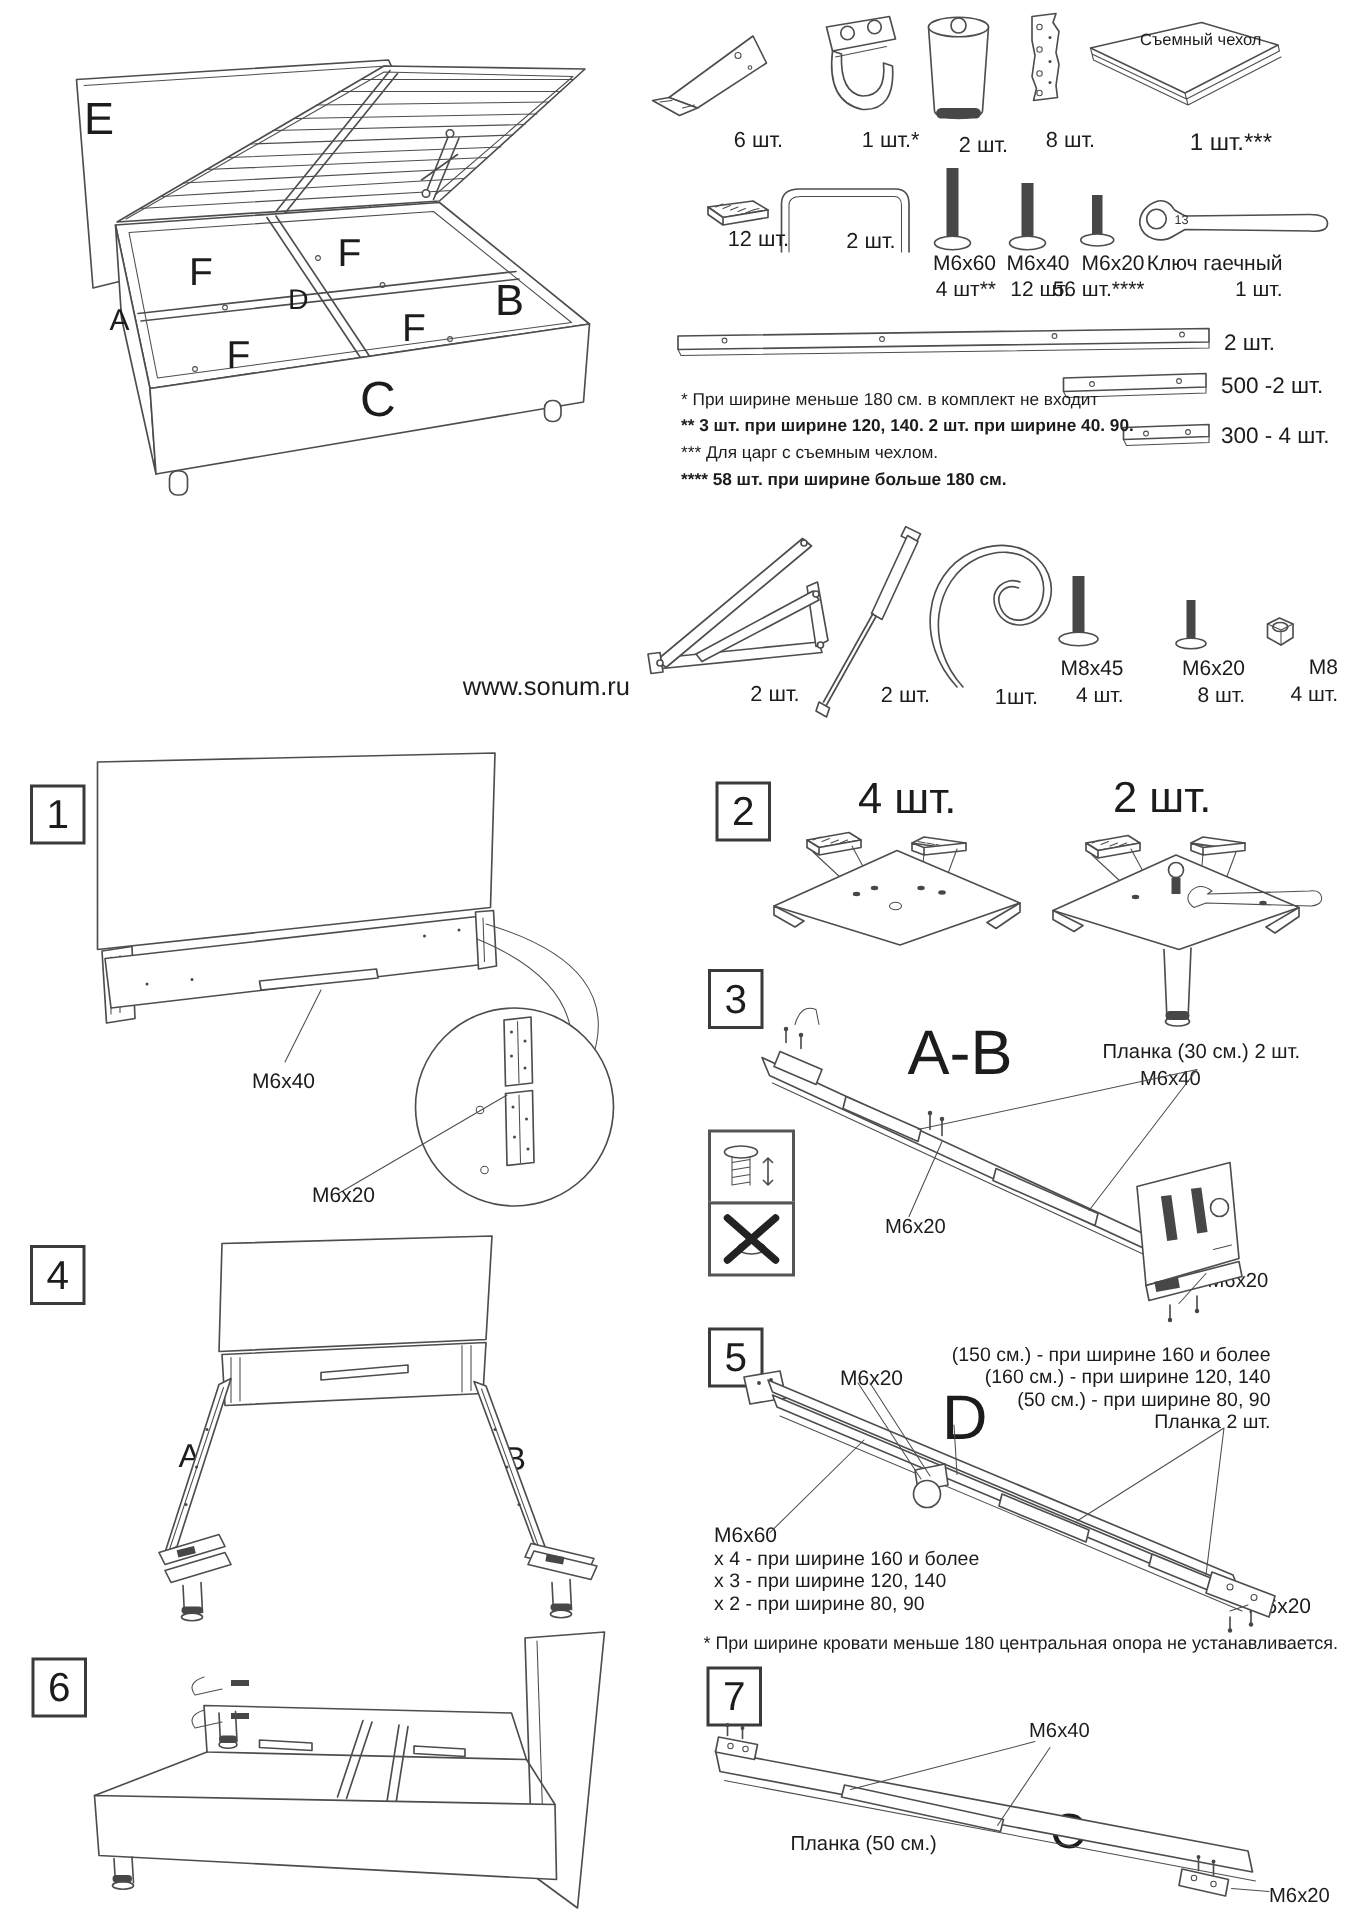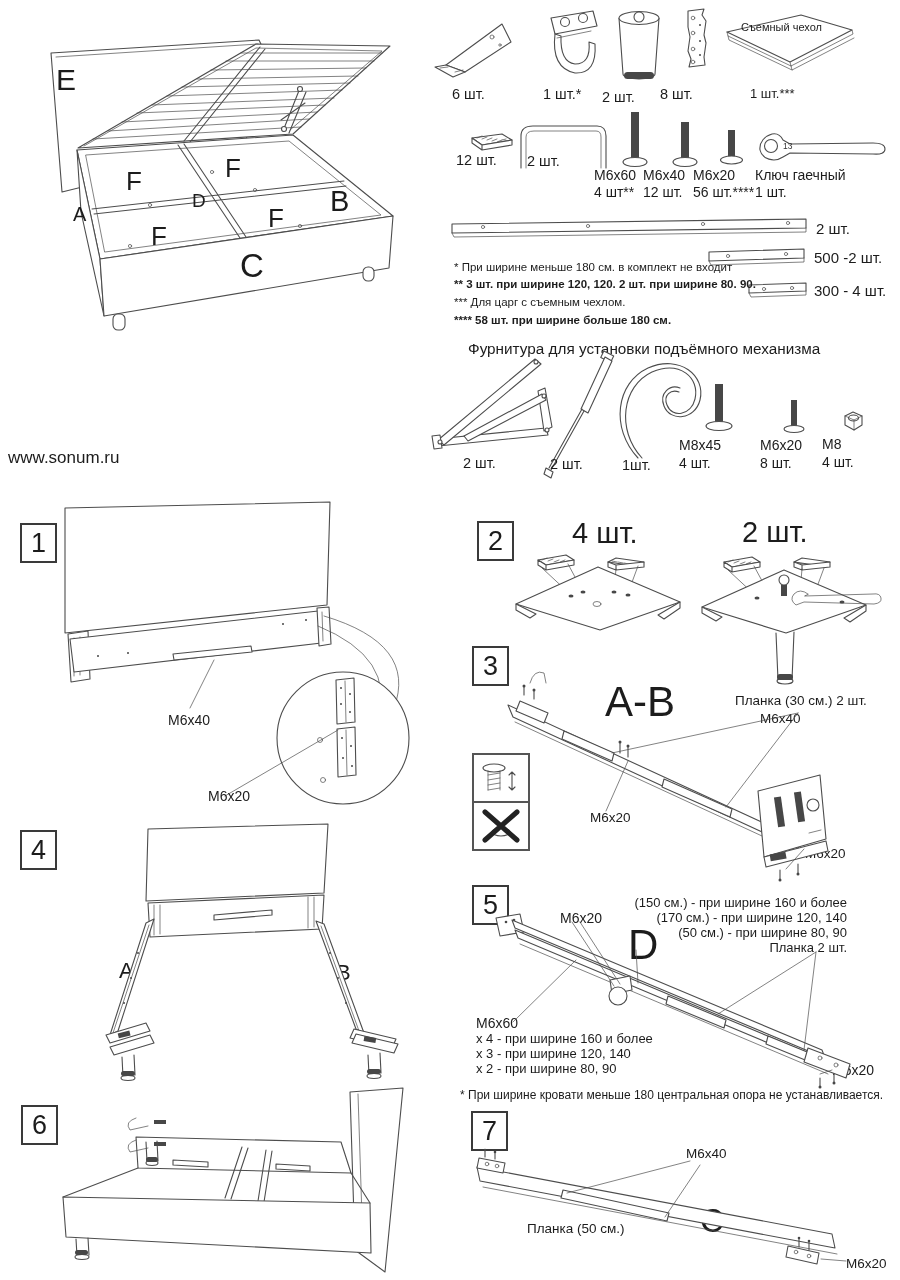--- a/index.html
+++ b/index.html
@@ -1,19 +1,19 @@
 <!DOCTYPE html>
 <html><head>
 <meta charset="utf-8">
 <style>
   html,body{margin:0;padding:0;background:#fff;}
   .page{position:relative;width:900px;height:1280px;background:#ffffff;
         font-family:"Liberation Sans", sans-serif;color:#1c1c1c;overflow:hidden;}
   .lbl{position:absolute;font-size:13.5px;white-space:nowrap;line-height:1.15;}
-  .ctr{text-align:left;}
+  .ctr{text-align:right;}
   .rt{text-align:right;}
   .bold{font-weight:bold;}
   .stepnum{position:absolute;width:33px;height:36px;border:2px solid #3a3a3a;background:#fff;
            display:flex;align-items:center;justify-content:center;font-size:27px;}
   svg.art{position:absolute;overflow:visible;}
   .w{fill:#ffffff;stroke:#4d4d4d;stroke-width:1.1;stroke-linejoin:round;}
   .ln{fill:none;stroke:#4d4d4d;stroke-width:1.1;stroke-linejoin:round;stroke-linecap:round;}
   .thin{stroke-width:0.7;}
   .dk{fill:#474747;stroke:none;}
   .warnbox{position:absolute;width:54px;height:46px;border:2.5px solid #555;background:#fff;
@@ -95,21 +95,21 @@
       <circle class="dk" cx="20" cy="50" r="1"></circle>
   </svg>
   <svg class="art" style="left:718px;top:8px" width="145" height="65" viewBox="0 0 145 65">
     <path class="w" d="M9,24 L83,7 L134,22 L72,54 Z"></path>
     <path class="ln thin" d="M72,54 L73,58 L135,26 L134,22 M73,58 L74,62 L136,30 M9,24 L10,28 L73,58 M10,28 L11,32 L74,62"></path>
   </svg>
   <div class="lbl ctr" style="left:452px;top:86px;width:70px;font-size:14.5px">6 шт.</div>
   <div class="lbl ctr" style="left:543px;top:86px;width:70px;font-size:14.5px">1 шт.*</div>
   <div class="lbl ctr" style="left:602px;top:89px;width:70px;font-size:14.5px">2 шт.</div>
   <div class="lbl ctr" style="left:660px;top:86px;width:70px;font-size:14.5px">8 шт.</div>
-  <div class="lbl ctr" style="left:750px;top:87px;width:70px;font-size:13px">1 шт.***</div>
+  <div class="lbl ctr" style="left:778px;top:87px;width:70px;font-size:16px">1 шт.***</div>
   <div class="lbl ctr" style="left:741px;top:21px;width:100px;font-size:11px">Съемный чехол</div>
 
   <svg class="art" style="left:466px;top:126px" width="50" height="28" viewBox="0 0 50 28">
     <path class="w" d="M6,12 L36,8 L46,14 L16,19 Z"></path>
     <path class="ln thin" d="M11,12 l5,-2 M16,13 l5,-2 M21,14 l5,-2 M26,15 l5,-2 M31,16 l5,-2 M36,14 l4,-1"></path>
     <path class="w" d="M6,12 L6,17 L16,24 L16,19 Z M16,19 L46,14 L46,19 L16,24 Z"></path>
   </svg>
   <svg class="art" style="left:513px;top:120px" width="100" height="52" viewBox="0 0 100 52">
     <path class="ln" d="M8,48 L8,16 Q8,6 20,6 L84,6 Q93,6 93,16 L93,48"></path>
     <path class="ln thin" d="M13,48 L13,17 Q13,11 21,11 L83,11 Q88,11 88,17 L88,48"></path>
@@ -160,27 +160,26 @@
     <path class="w" d="M3,6 L60,4 L60,12 L3,14 Z"></path>
     <path class="ln thin" d="M3,14 L5,18 L60,16 L60,12"></path>
     <circle class="ln thin" cx="18" cy="10" r="1.6"></circle>
       <circle class="ln thin" cx="46" cy="9" r="1.6"></circle>
   </svg>
   <div class="lbl" style="left:816px;top:220px;font-size:15px">2 шт.</div>
   <div class="lbl" style="left:814px;top:249px;font-size:15px">500 -2 шт.</div>
   <div class="lbl" style="left:814px;top:282px;font-size:15px">300 - 4 шт.</div>
 
   <div class="lbl" style="left:454px;top:261px;font-size:11.5px">* При ширине меньше 180 см. в комплект не входит</div>
-  <div class="lbl bold" style="left:454px;top:278px;font-size:11.5px">** 3 шт. при ширине  120, 120. 2 шт. при ширине 80. 90.</div>
+  <div class="lbl bold" style="left:454px;top:278px;font-size:11.5px">** 3 шт. при ширине  120, 140. 2 шт. при ширине 40. 90.</div>
   <div class="lbl" style="left:454px;top:296px;font-size:11.5px">*** Для царг с съемным чехлом.</div>
   <div class="lbl bold" style="left:454px;top:314px;font-size:11.5px">**** 58 шт. при ширине больше 180 см.</div>
 
   <div class="lbl ctr" style="left:8px;top:448px;width:412px;font-size:17px">www.sonum.ru</div>
 
-  <div class="lbl ctr" style="left:468px;top:340px;width:395px;font-size:15.3px">Фурнитура для установки подъёмного механизма</div>
   <svg class="art" style="left:430px;top:352px" width="128" height="100" viewBox="0 0 128 100">
     <path class="w" d="M6,87 L116,76 L118,83 L8,94 Z"></path>
     <path class="w" d="M108,39 L115,36 L122,75 L114,79 Z"></path>
     <path class="w" d="M8,88 L105,7 L111,12 L14,93 Z"></path>
     <path class="w" d="M34,84 L112,42 L116,48 L38,89 Z"></path>
     <path class="w" d="M2,84 L10,83 L12,96 L4,97 Z"></path>
     <circle class="w" cx="10" cy="90" r="2"></circle>
       <circle class="w" cx="106" cy="10" r="2"></circle>
     <circle class="w" cx="114" cy="44" r="2"></circle>
       <circle class="w" cx="117" cy="78" r="2"></circle>
@@ -367,21 +366,21 @@
     <path class="ln" d="M350,232 L351,252 M362,230 L363,250"></path>
     <ellipse class="w" cx="356" cy="253" rx="7" ry="2.5"></ellipse>
     <rect class="dk" x="349" y="246" width="14" height="5" rx="2.5"></rect>
   </svg>
 
   <div class="stepnum" style="left:472px;top:885px">5</div>
   <div class="lbl" style="left:560px;top:910px;font-size:14px">M6x20</div>
   <div class="lbl" style="left:628px;top:921px;font-size:42px">D</div>
   <div style="position:absolute;left:555px;top:896px;width:292px;">
     <div class="lbl rt" style="position:static;font-size:13px">(150 см.) - при ширине 160 и более</div>
-    <div class="lbl rt" style="position:static;font-size:13px">(170 см.) - при ширине 120, 140</div>
+    <div class="lbl rt" style="position:static;font-size:13px">(160 см.) - при ширине 120, 140</div>
     <div class="lbl rt" style="position:static;font-size:13px">(50 см.) - при ширине 80, 90</div>
     <div class="lbl rt" style="position:static;font-size:13px">Планка 2 шт.</div>
   </div>
   <div class="lbl" style="left:476px;top:1015px;font-size:14px">M6x60</div>
   <div style="position:absolute;left:476px;top:1032px;">
     <div class="lbl" style="position:static;font-size:13px">x 4 - при ширине  160 и более</div>
     <div class="lbl" style="position:static;font-size:13px">x 3 - при ширине  120, 140</div>
     <div class="lbl" style="position:static;font-size:13px">x 2 - при ширине  80, 90</div>
   </div>
   <div class="lbl" style="left:832px;top:1062px;font-size:14px">M6x20</div>

